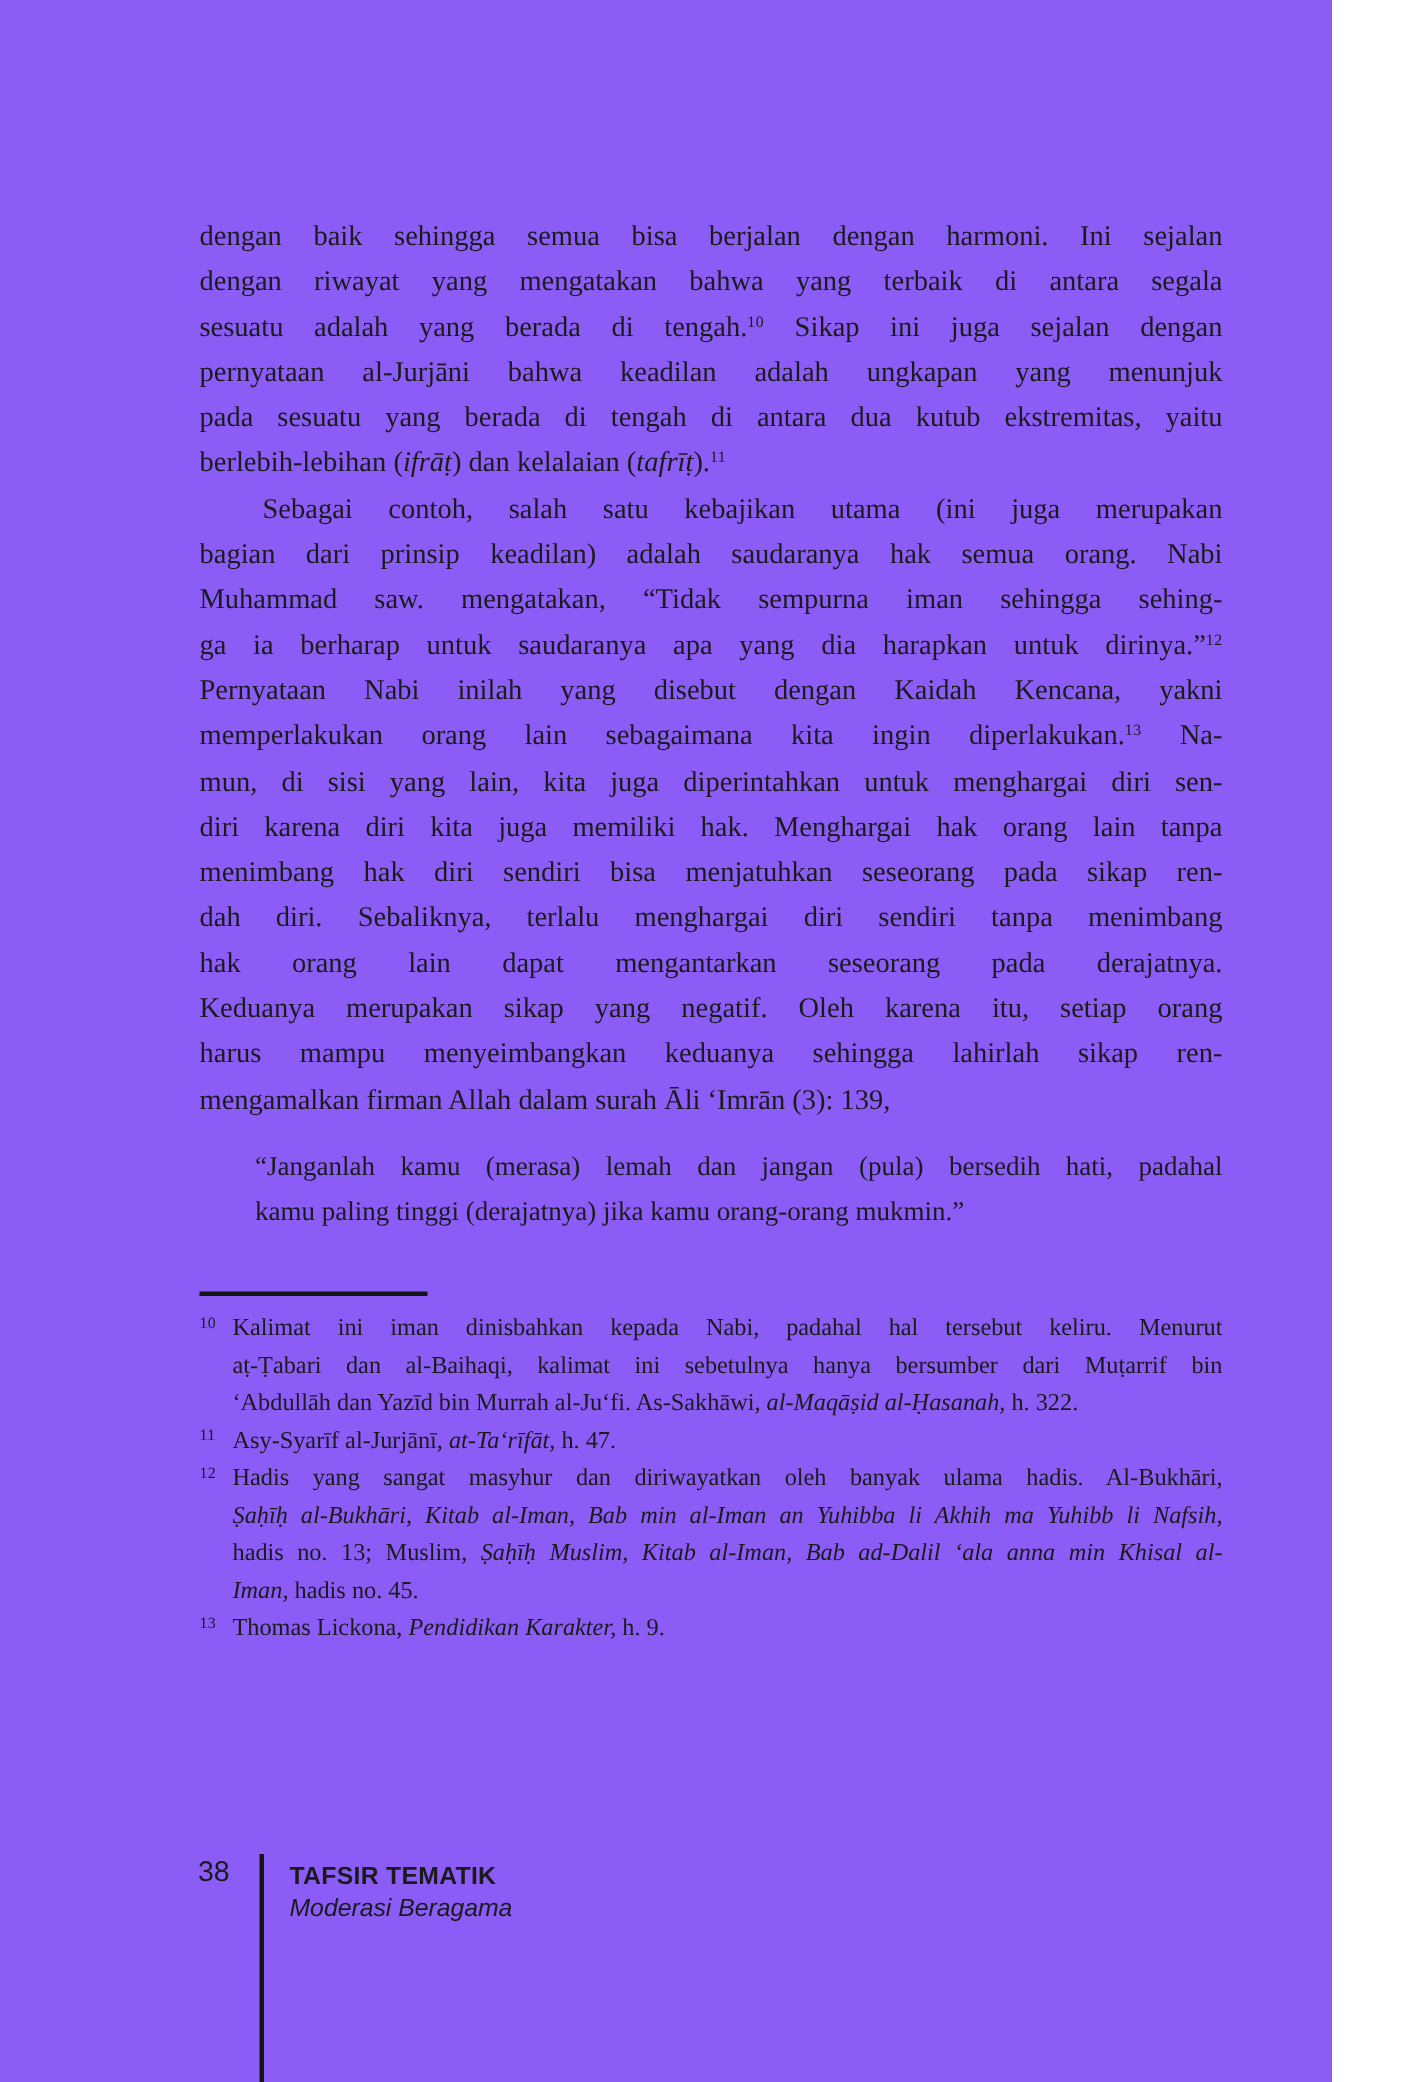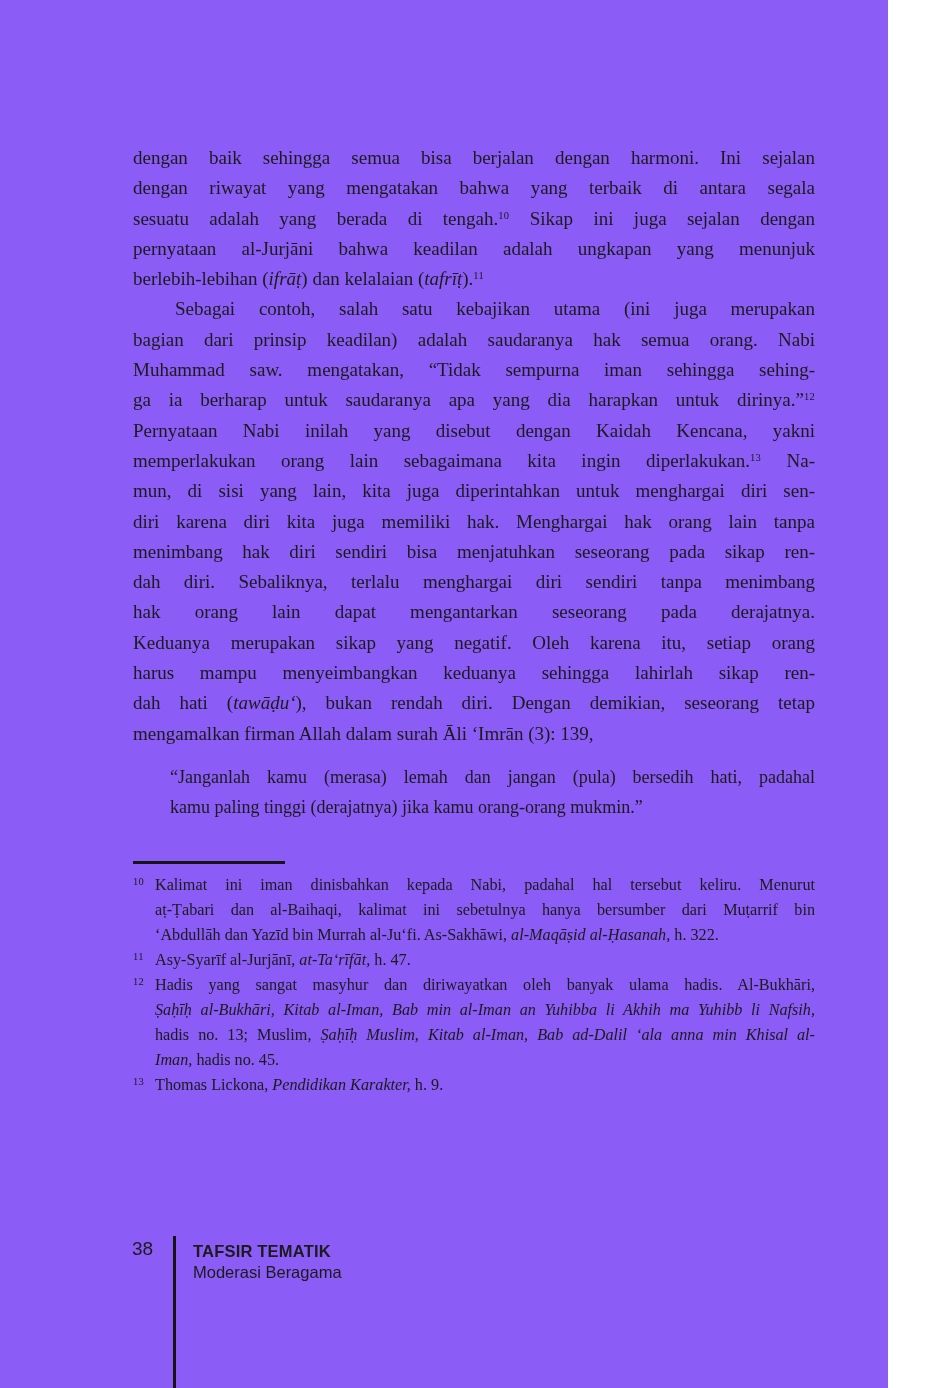--- a/index.html
+++ b/index.html
@@ -85,51 +85,51 @@
   .running-block {
     position: absolute;
     left: 193px;
     top: 1241px;
     font-family: "Liberation Sans", "DejaVu Sans", sans-serif;
     font-size: 16.5px;
     line-height: 21px;
     color: #1b1b1b;
   }
   .running-title { font-weight: bold; letter-spacing: 0.2px; }
-  .running-subtitle { font-weight: normal; }
+  .running-subtitle { font-weight: normal; font-style: italic; }
   i { font-style: italic; }
 </style>
 </head>
 <body>
 
 <div class="page">
   <div class="column">
     <div class="bodytext">
         <div>
           <div class="jline">dengan baik sehingga semua bisa berjalan dengan harmoni. Ini sejalan</div>
           <div class="jline">dengan riwayat yang mengatakan bahwa yang terbaik di antara segala</div>
           <div class="jline">sesuatu adalah yang berada di tengah.<sup class="fn">10</sup> Sikap ini juga sejalan dengan</div>
           <div class="jline">pernyataan al-Jurjāni bahwa keadilan adalah ungkapan yang menunjuk</div>
+          <div class="jline">pada sesuatu yang berada di tengah di antara dua kutub ekstremitas, yaitu</div>
           <div class="jline last">berlebih-lebihan (<i>ifrāṭ</i>) dan kelalaian (<i>tafrīṭ</i>).<sup class="fn">11</sup></div>
         </div>
         <div>
           <div class="jline indent">Sebagai contoh, salah satu kebajikan utama (ini juga merupakan</div>
           <div class="jline">bagian dari prinsip keadilan) adalah saudaranya hak semua orang. Nabi</div>
           <div class="jline">Muhammad saw. mengatakan, “Tidak sempurna iman sehingga sehing-</div>
           <div class="jline">ga ia berharap untuk saudaranya apa yang dia harapkan untuk dirinya.”<sup class="fn">12</sup></div>
           <div class="jline">Pernyataan Nabi inilah yang disebut dengan Kaidah Kencana, yakni</div>
           <div class="jline">memperlakukan orang lain sebagaimana kita ingin diperlakukan.<sup class="fn">13</sup> Na-</div>
           <div class="jline">mun, di sisi yang lain, kita juga diperintahkan untuk menghargai diri sen-</div>
           <div class="jline">diri karena diri kita juga memiliki hak. Menghargai hak orang lain tanpa</div>
           <div class="jline">menimbang hak diri sendiri bisa menjatuhkan seseorang pada sikap ren-</div>
           <div class="jline">dah diri. Sebaliknya, terlalu menghargai diri sendiri tanpa menimbang</div>
           <div class="jline">hak orang lain dapat mengantarkan seseorang pada derajatnya.</div>
           <div class="jline">Keduanya merupakan sikap yang negatif. Oleh karena itu, setiap orang</div>
           <div class="jline">harus mampu menyeimbangkan keduanya sehingga lahirlah sikap ren-</div>
-          <div class="jline">dah hati (<i>tawāḍu‘</i>), bukan rendah diri. Dengan demikian, seseorang tetap</div>
           <div class="jline last">mengamalkan firman Allah dalam surah Āli ‘Imrān (3): 139,</div>
         </div>
       </div>
     <div class="translation">
         <div class="tline">“Janganlah kamu (merasa) lemah dan jangan (pula) bersedih hati, padahal</div>
         <div class="tline last">kamu paling tinggi (derajatnya) jika kamu orang-orang mukmin.”</div>
       </div>
     <div class="fn-divider"></div>
     <div class="footnotes">
         <div class="footnote">

